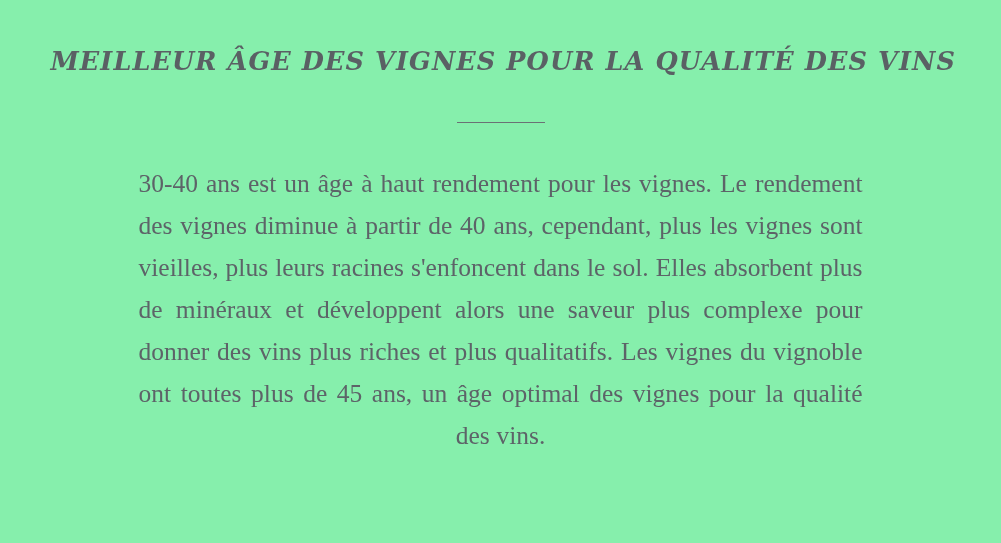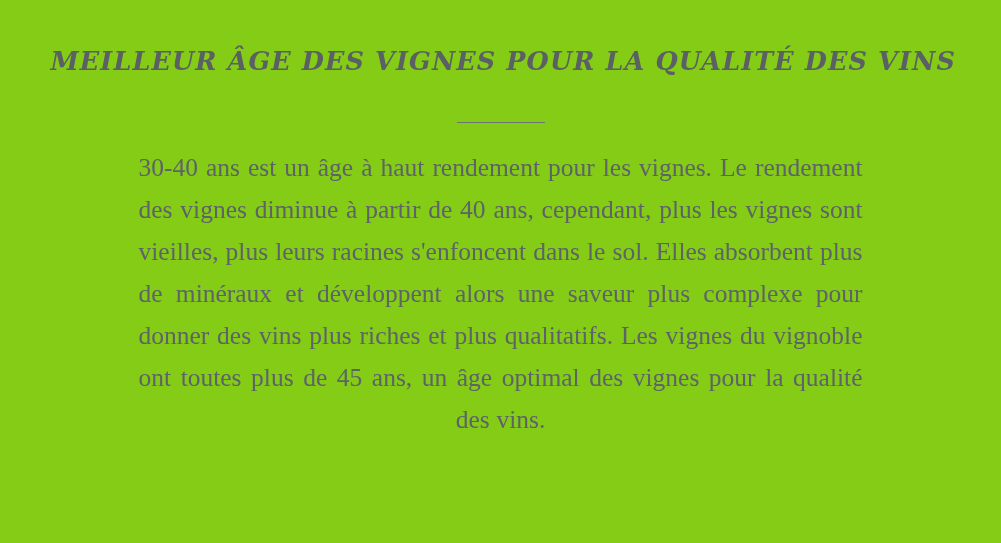--- a/index.html
+++ b/index.html
@@ -15,21 +15,21 @@
     overflow: hidden;
   }
   .page {
     position: relative;
     width: 1001px;
     height: 543px;
     box-sizing: border-box;
     display: flex;
     flex-direction: column;
     align-items: center;
-    background: #84cc16;
+    background: #86efac;
   }
   .heading {
     margin-top: 46px;
     font-family: "DejaVu Serif", "Liberation Serif", serif;
     font-style: italic;
     font-weight: 700;
     font-size: 25.5px;
     letter-spacing: 1.1px;
     color: #5a6064;
     text-align: center;
@@ -42,21 +42,21 @@
     display: flex;
     justify-content: center;
     width: 100%;
   }
   .rule {
     width: 88px;
     height: 0;
     border-top: 1.6px solid #6b7175;
   }
   .body-text {
-    margin-top: 24px;
+    margin-top: 40px;
     width: 724px;
     font-family: "Liberation Serif", serif;
     font-size: 25.5px;
     line-height: 42px;
     color: #5d6368;
     text-align: justify;
     text-align-last: center;
     hyphens: manual;
     word-spacing: 0.5px;
   }

